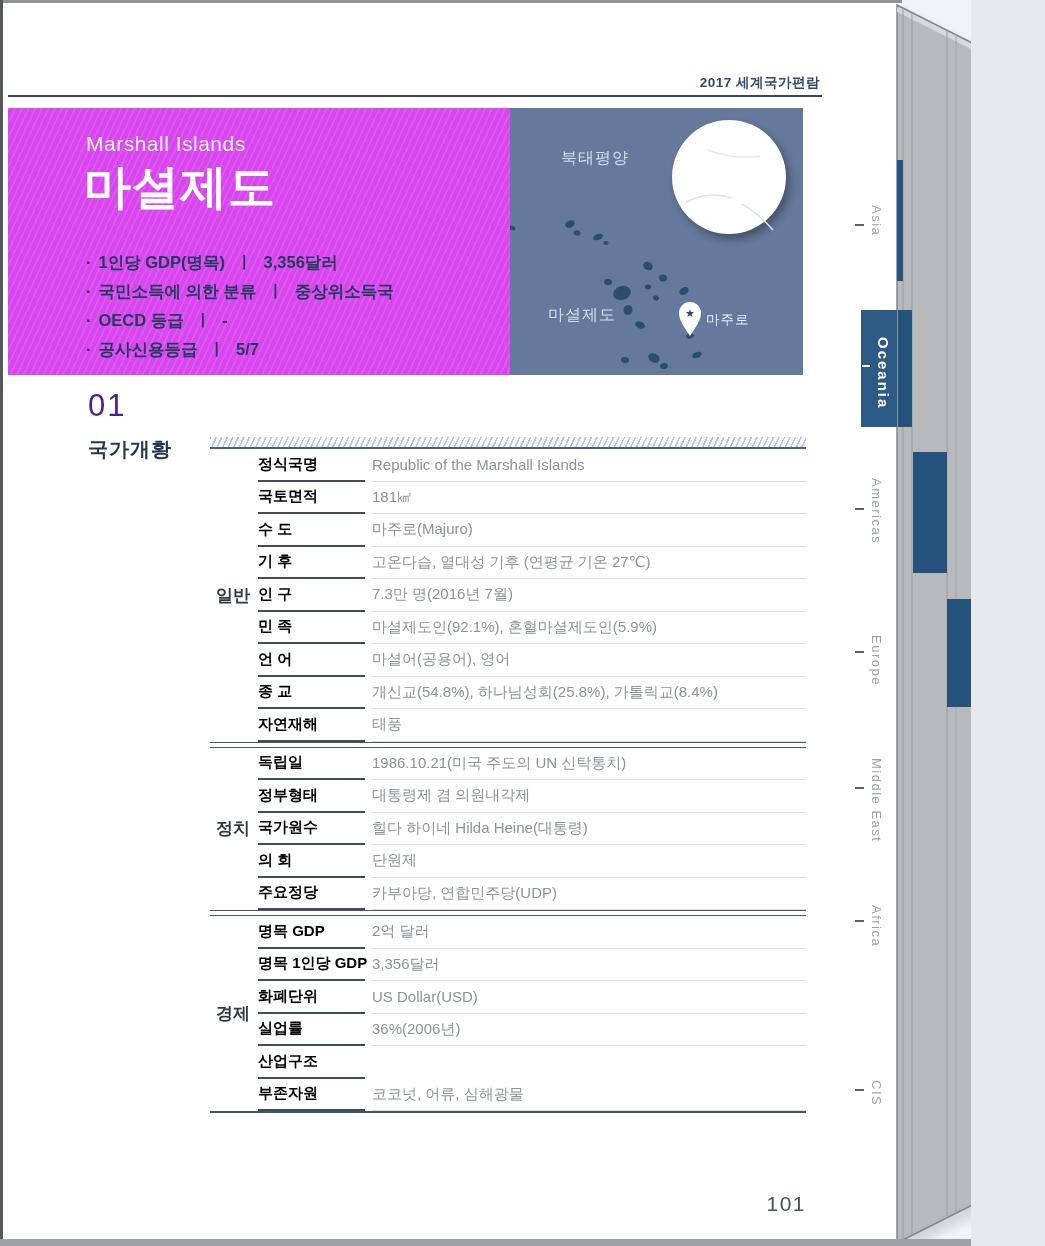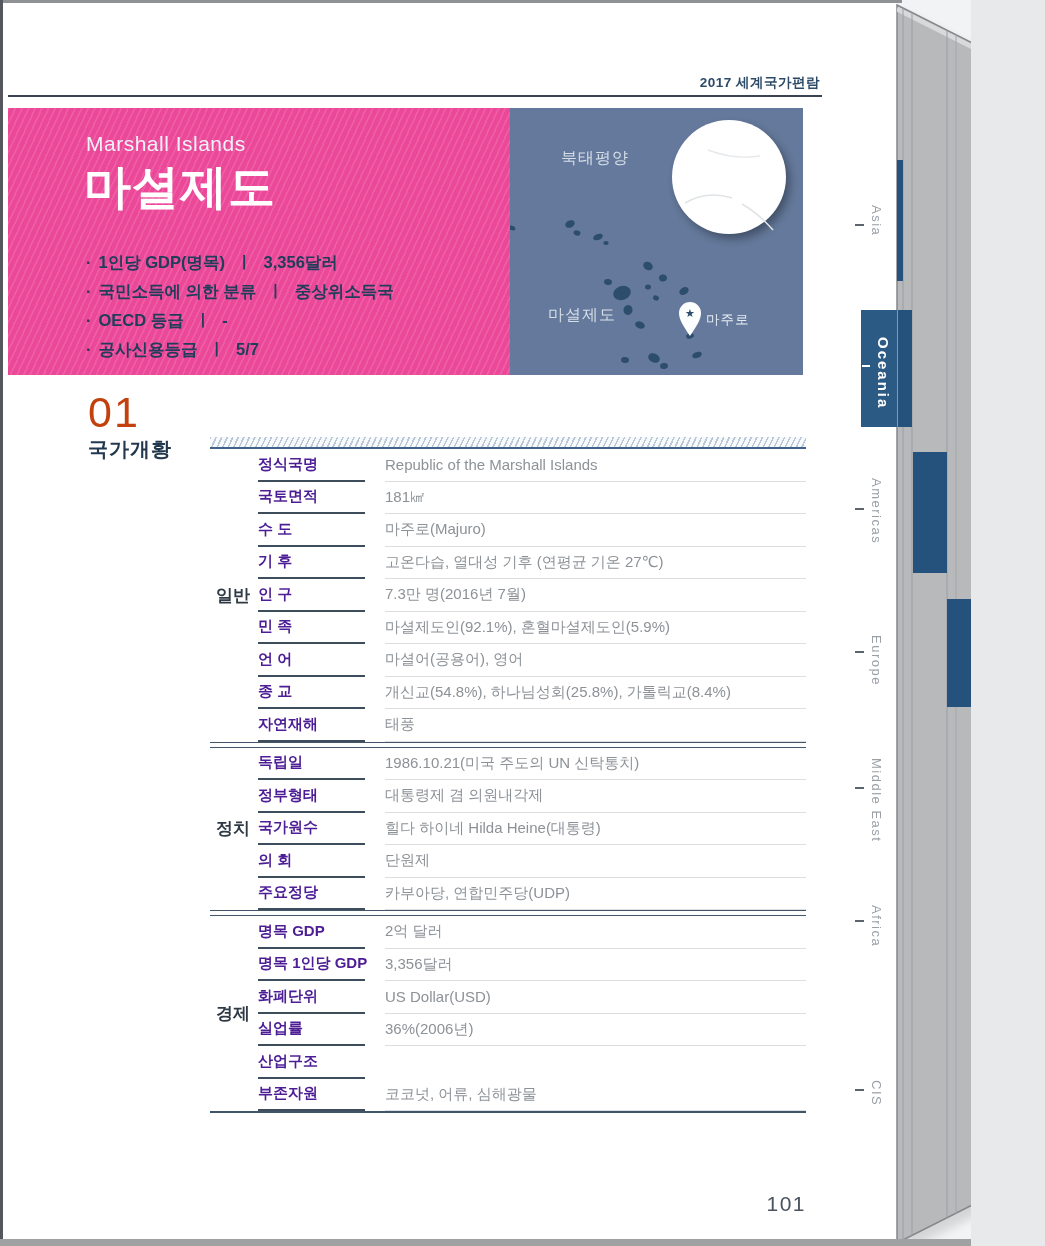--- a/index.html
+++ b/index.html
@@ -14,53 +14,53 @@
 
   
   .sheet{left:3px;top:3px;width:894px;height:1236px;background:#ffffff;}
 
   
   .edition{left:600px;top:74px;width:220px;text-align:right;font-size:13.5px;font-weight:bold;
            color:#2d4a68;letter-spacing:0.5px;}
   .head-rule{left:8px;top:95px;width:814px;height:0;border-top:2px solid #3a4450;}
 
   
-  .hero{left:8px;top:108px;width:795px;height:267px;background:#ec4899;overflow:hidden;}
+  .hero{left:8px;top:108px;width:795px;height:267px;background:#d946ef;overflow:hidden;}
   .hero::before{content:"";position:absolute;inset:0;
      background:repeating-linear-gradient(115deg,rgba(255,255,255,0.11) 0 1.8px,rgba(255,255,255,0) 1.8px 6px);}
   .hero-en{left:78px;top:24px;font-size:21px;color:#eef2f7;letter-spacing:0.5px;}
   .hero-ko{left:76px;top:48px;font-size:47px;font-weight:bold;color:#ffffff;letter-spacing:1px;}
   .hero-stats{left:78px;top:140px;}
   .stat-line{display:flex;align-items:center;height:29px;font-size:16.5px;font-weight:bold;color:#203d5a;}
   .stat-bullet{margin-right:7px;}
   .stat-sep{margin:0 11px;font-weight:bold;}
 
   
   .map{left:502px;top:0;width:293px;height:267px;background:#64799b;overflow:hidden;}
   .map-label{color:#d6dee8;font-size:16px;letter-spacing:1px;}
   .lbl-ocean{left:35px;top:40px;margin-left:16px;}
   .lbl-country{left:38px;top:197px;}
   .lbl-capital{left:196px;top:203px;font-size:13.5px;color:#e4eaf1;}
 
   
-  .sec-num{left:88px;top:388px;font-size:43px;color:#c2410c;letter-spacing:2px;}
+  .sec-num{left:88px;top:388px;font-size:31px;color:#4c1d95;letter-spacing:2px;}
   .sec-title{left:88px;top:436px;font-size:20px;font-weight:bold;color:#22384e;letter-spacing:1px;text-align:right;}
 
   
   .tbl{left:210px;top:437px;width:596px;border-bottom:2px solid #41546a;}
   .tbl-hatch{height:10px;background:#f7f9fb;border-bottom:2px solid #3f618a;
      background-image:repeating-linear-gradient(115deg,#b9c7d8 0 1.5px,rgba(255,255,255,0) 1.5px 5px);}
   .tgroup{display:flex;}
   .gdivider{height:4px;border-top:1.5px solid #44566c;border-bottom:1.5px solid #44566c;}
   .gname{width:48px;flex:0 0 48px;display:flex;align-items:center;padding-left:6px;box-sizing:border-box;
          font-size:17px;font-weight:bold;color:#2f3a45;}
   .grows{flex:1;}
   .trow{display:flex;height:32.5px;}
-  .tlbl{width:107px;flex:0 0 107px;margin-right:20px;display:flex;align-items:center;
-        border-bottom:2px solid #3d4d5c;font-size:15px;font-weight:bold;color:#4c1d95;white-space:nowrap;}
+  .tlbl{width:107px;flex:0 0 107px;margin-right:7px;display:flex;align-items:center;
+        border-bottom:2px solid #3d4d5c;font-size:15px;font-weight:bold;color:#000000;white-space:nowrap;}
   .tval{flex:1;display:flex;align-items:center;border-bottom:1px solid #dcdfe1;
         font-size:15px;color:#8d9297;white-space:nowrap;}
 
   
   .pagenum{left:740px;top:1176px;width:66px;text-align:right;font-size:21px;color:#4a545e;letter-spacing:1.5px;margin-top:16px;}
 
   
   .tab-active{left:861px;top:310px;width:36px;height:117px;background:#2b5a84;}
   .tab-label{position:absolute;transform-origin:0 0;transform:rotate(90deg);white-space:nowrap;
              font-size:13px;letter-spacing:1.5px;color:#9aa0a6;}

